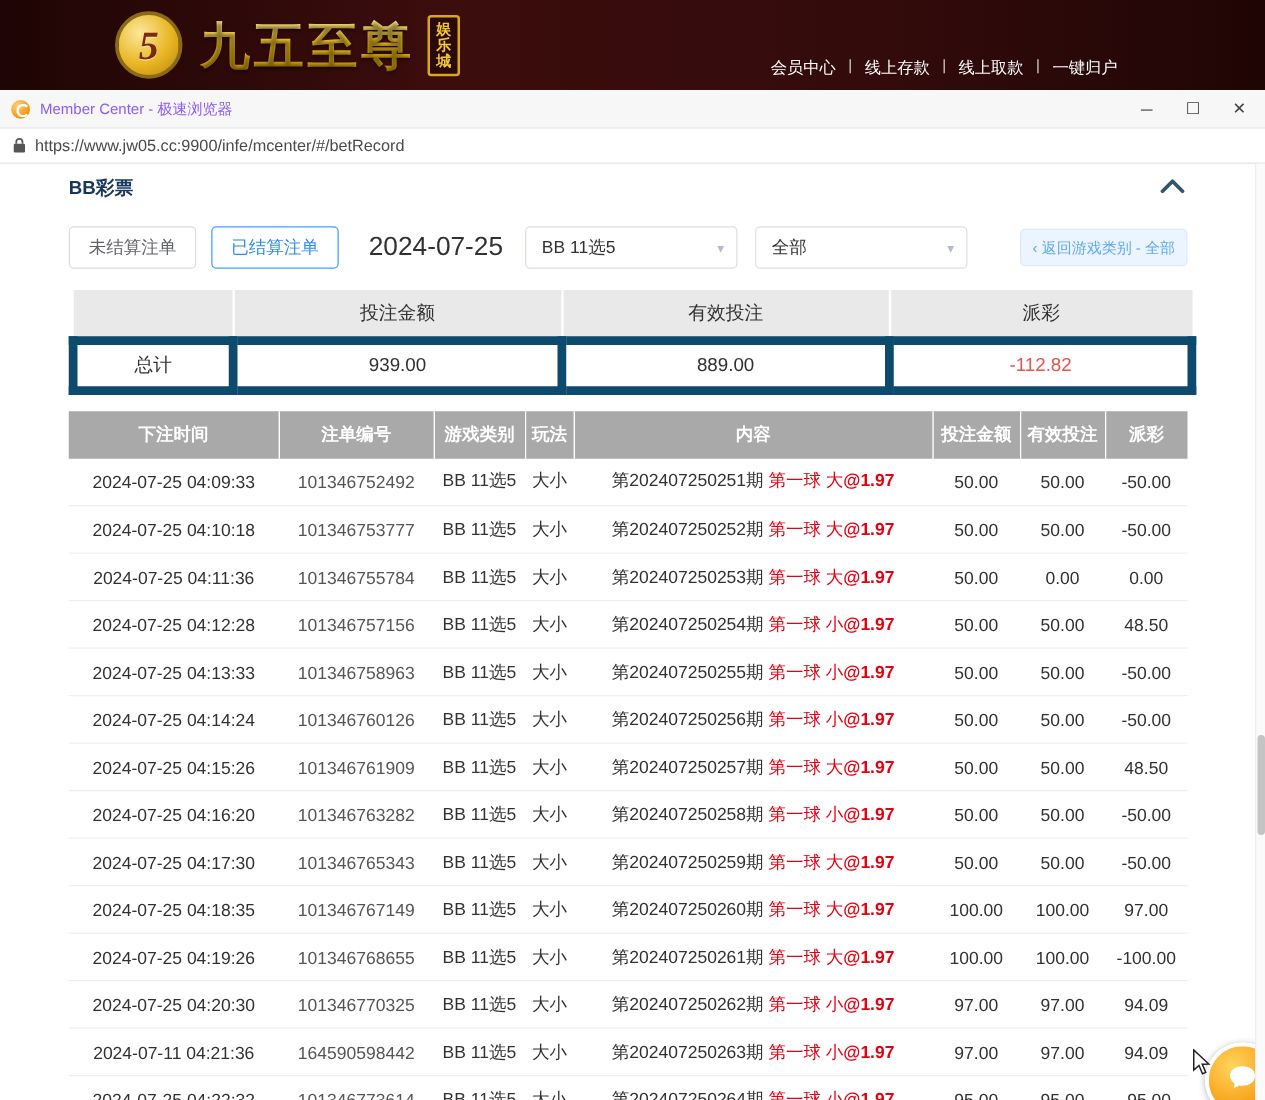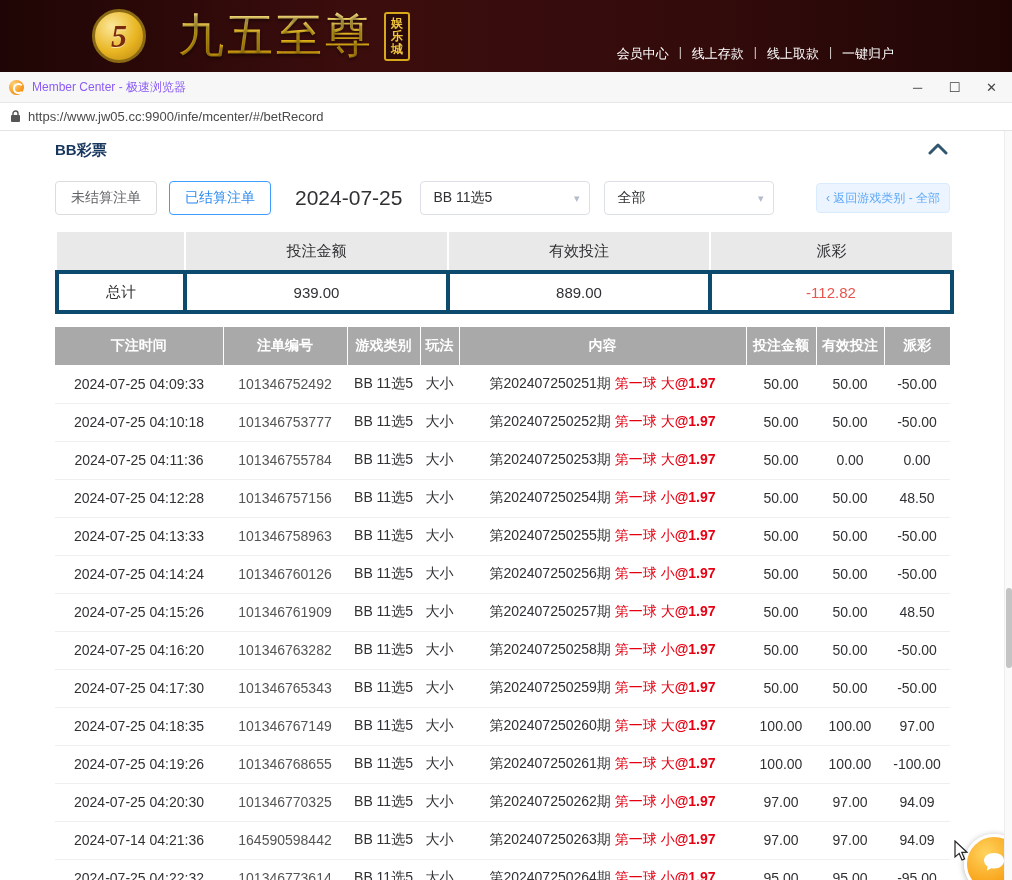--- a/index.html
+++ b/index.html
@@ -8,21 +8,21 @@
 
   
   .banner { height:72px; position:relative; display:flex; align-items:center;
     background:linear-gradient(90deg,#1f0505,#3c0d0d 35%,#330b0b 70%,#200505); }
   .logo-wrap { display:flex; align-items:center; margin-left:92px; }
   .coin { width:54px; height:54px; border-radius:50%;
     background:radial-gradient(circle at 35% 30%,#fbe79a,#e9b623 55%,#b9830f);
     border:3px solid #8a6a14; display:flex; align-items:center; justify-content:center;
     color:#7a2a0e; font-size:32px; font-weight:bold; font-family:"Liberation Serif",serif;
     font-style:italic; text-shadow:0 1px 0 #ffe9a0; }
-  .logo-text { margin-left:32px; font-size:46px; font-weight:normal; letter-spacing:3px;
+  .logo-text { margin-left:14px; font-size:40px; font-weight:bold; letter-spacing:3px;
     background:linear-gradient(180deg,#fdeeb0,#f6c51c 48%,#c08a08);
     -webkit-background-clip:text; background-clip:text; color:transparent;
     text-shadow:0 2px 3px rgba(0,0,0,.45); }
   .logo-badge { margin-left:10px; border:2px solid #d7a71c; border-radius:3px;
     padding:3px 5px; display:flex; flex-direction:column; align-items:center;
     background:rgba(0,0,0,.3); }
   .logo-badge span { color:#f2c63d; font-size:12px; line-height:13px; font-weight:bold; }
   .banner-nav { position:absolute; right:118px; bottom:9px; display:flex;
     gap:10px; }
   .nav-link { color:#fff; font-size:13px; cursor:pointer; }
@@ -68,21 +68,21 @@
   .btn-back { margin-left:auto; height:30px; padding:0 9px; background:#ecf5ff;
     border:1px solid #d9ecff; border-radius:4px; color:#5ea8f8; font-size:12px; cursor:pointer; }
 
   table { border-collapse:collapse; width:895px; table-layout:fixed; }
 
   .summary { margin-top:17px; }
   .summary th { background:#e9e9e9; height:40px; font-weight:normal; font-size:15px;
     color:#303133; border-right:2px solid #fff; }
   .summary th:last-child { border-right:none; }
   .summary td { height:40px; text-align:center; font-size:15px; color:#303133;
-    border:4px solid #0c4a6e; background:#fff; }
+    border:7px solid #0c4a6e; background:#fff; }
   .summary td.red { color:#e8554d; }
 
   .bet-table { margin-top:13px; }
   .bet-table th { background:#a9a9a9; color:#fff; height:38px; font-size:14px;
     font-weight:bold; border-right:1px solid #fff; }
   .bet-table th:last-child { border-right:none; }
   .bet-table td { height:38px; text-align:center; font-size:14px; color:#303133;
     border-bottom:1px solid #efefef; background:#fff; overflow:hidden; white-space:nowrap; }
   .bet-table td.muted { color:#555; }
   .red { color:#e60012; }
@@ -334,21 +334,21 @@
           <td>2024-07-25 04:20:30</td>
           <td class="muted">101346770325</td>
           <td>BB 11选5</td>
           <td>大小</td>
           <td><span>第202407250262期</span><span class="red"> 第一球 小</span><span class="red bold">@1.97</span></td>
           <td>97.00</td>
           <td>97.00</td>
           <td>94.09</td>
         </tr>
         <tr>
-          <td>2024-07-14 04:21:36</td>
+          <td>2024-07-11 04:21:36</td>
           <td class="muted">164590598442</td>
           <td>BB 11选5</td>
           <td>大小</td>
           <td><span>第202407250263期</span><span class="red"> 第一球 小</span><span class="red bold">@1.97</span></td>
           <td>97.00</td>
           <td>97.00</td>
           <td>94.09</td>
         </tr>
         <tr>
           <td>2024-07-25 04:22:32</td>

